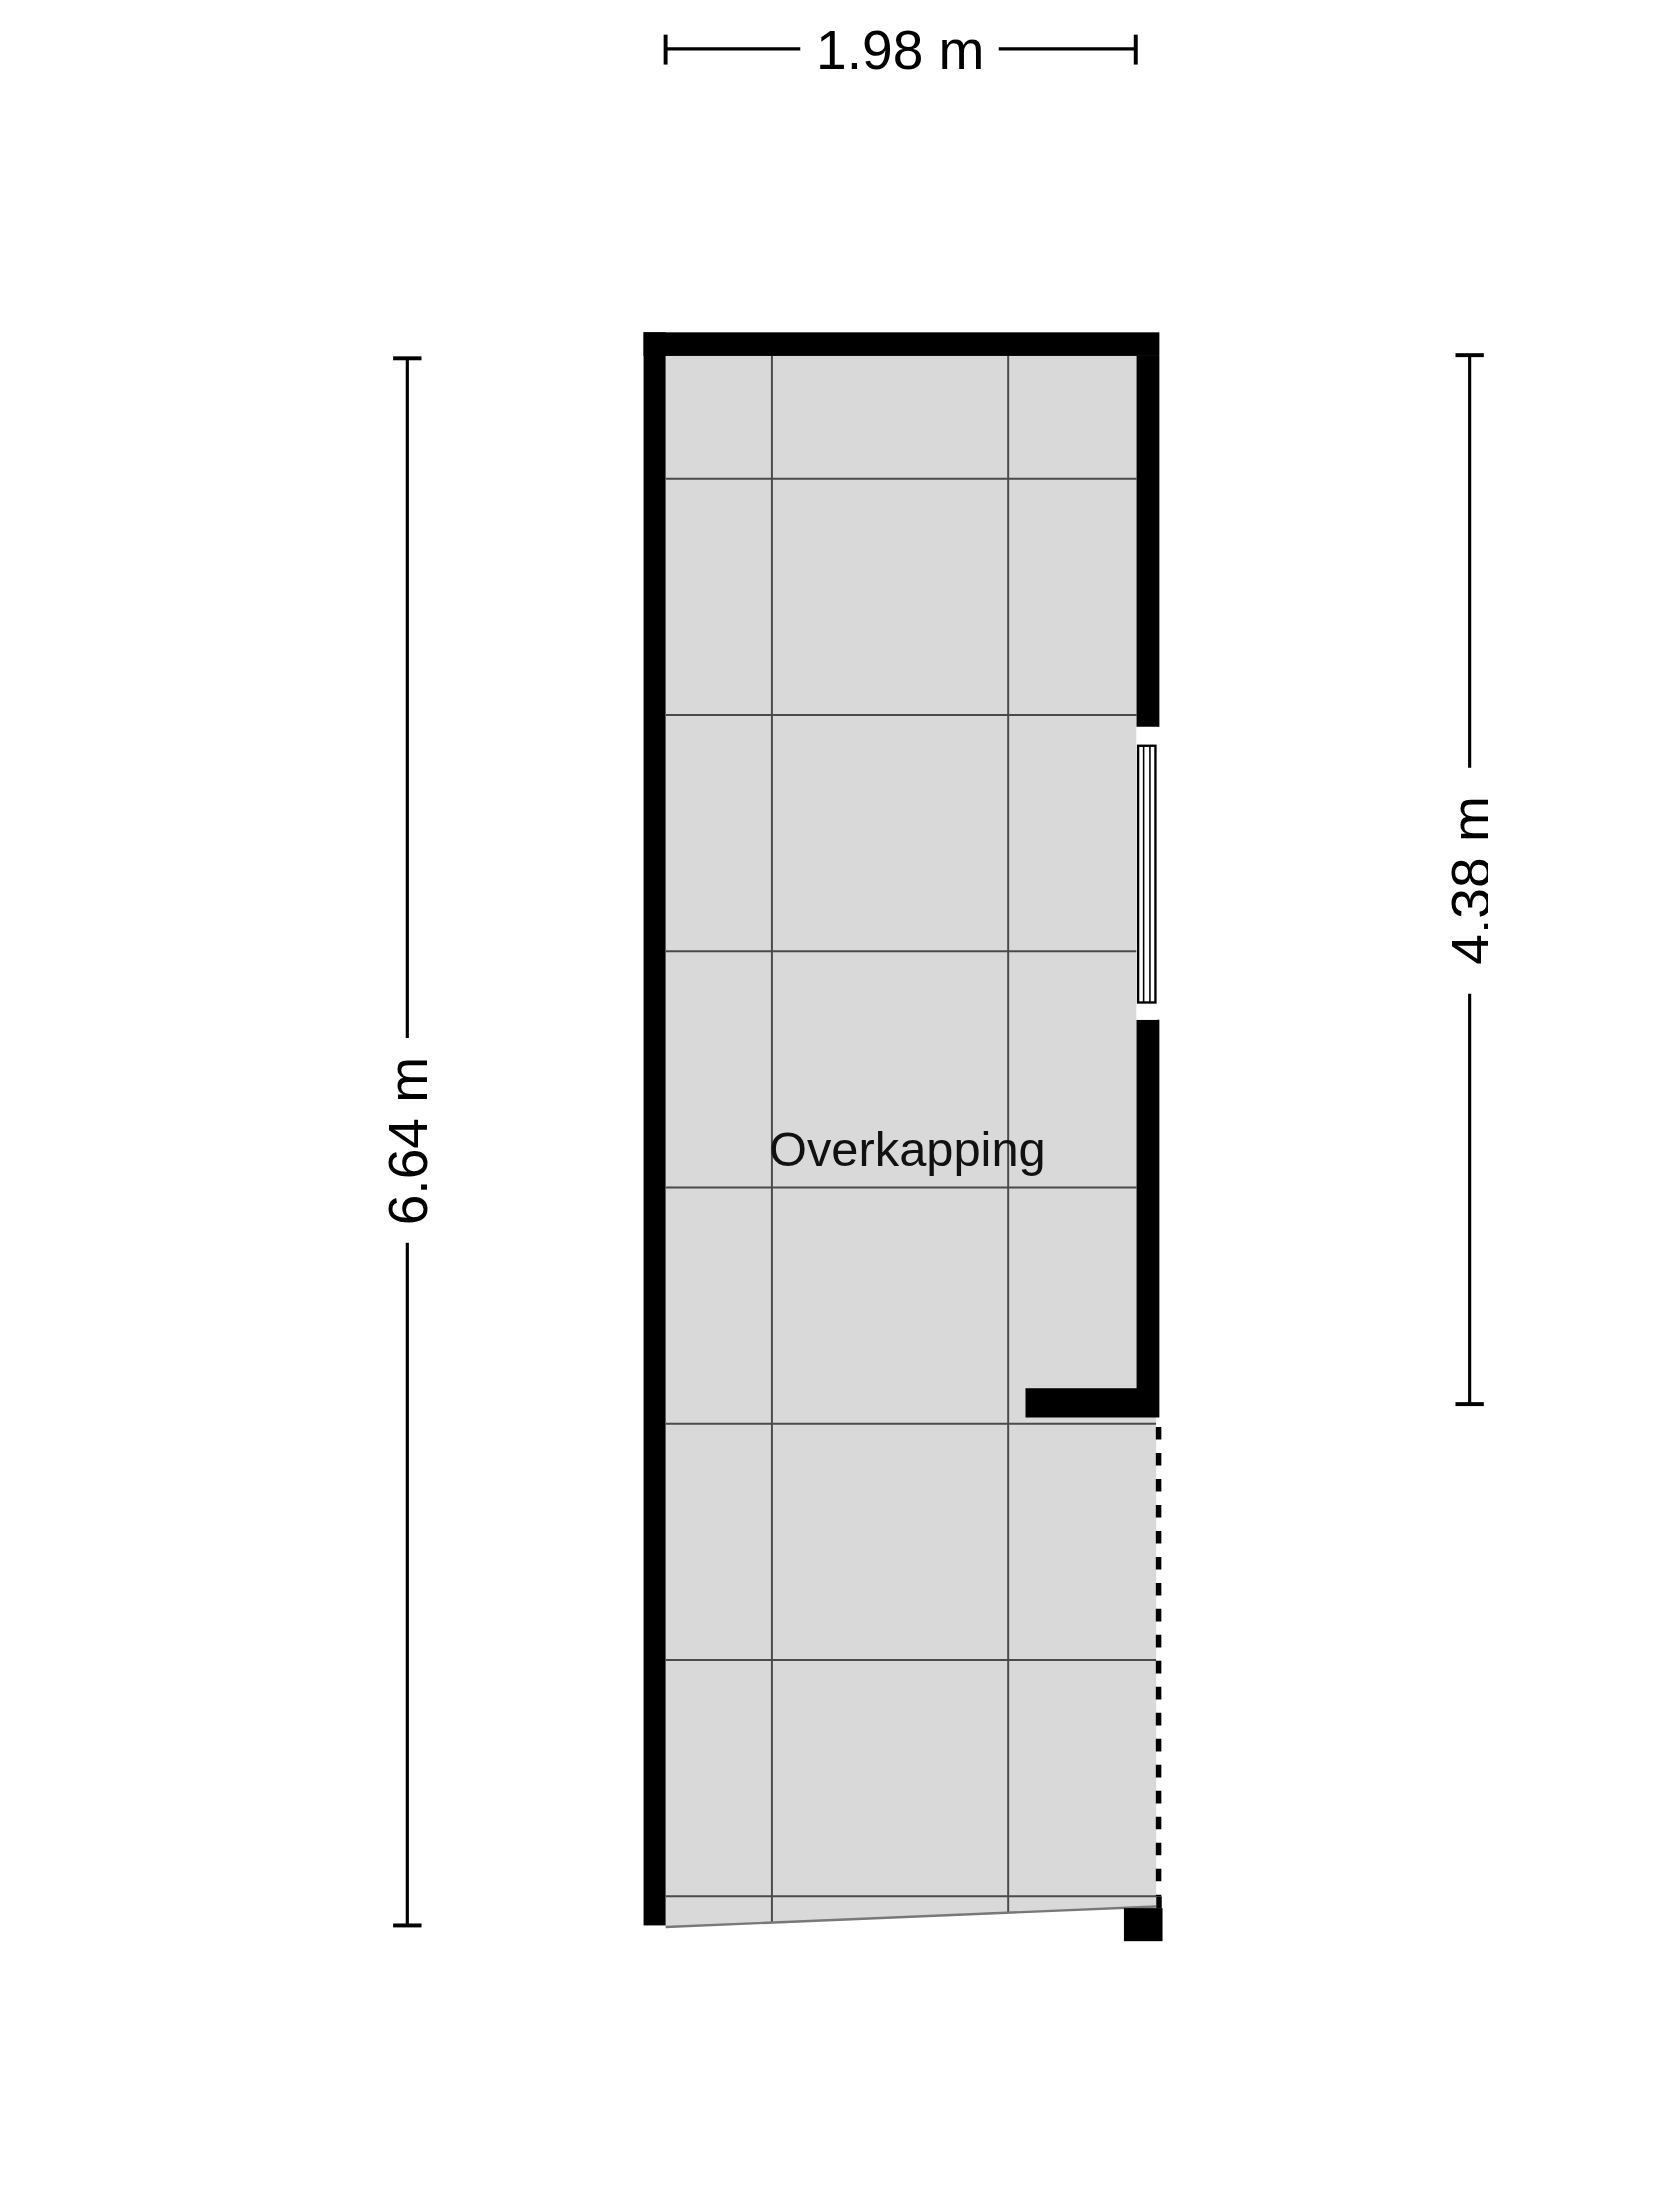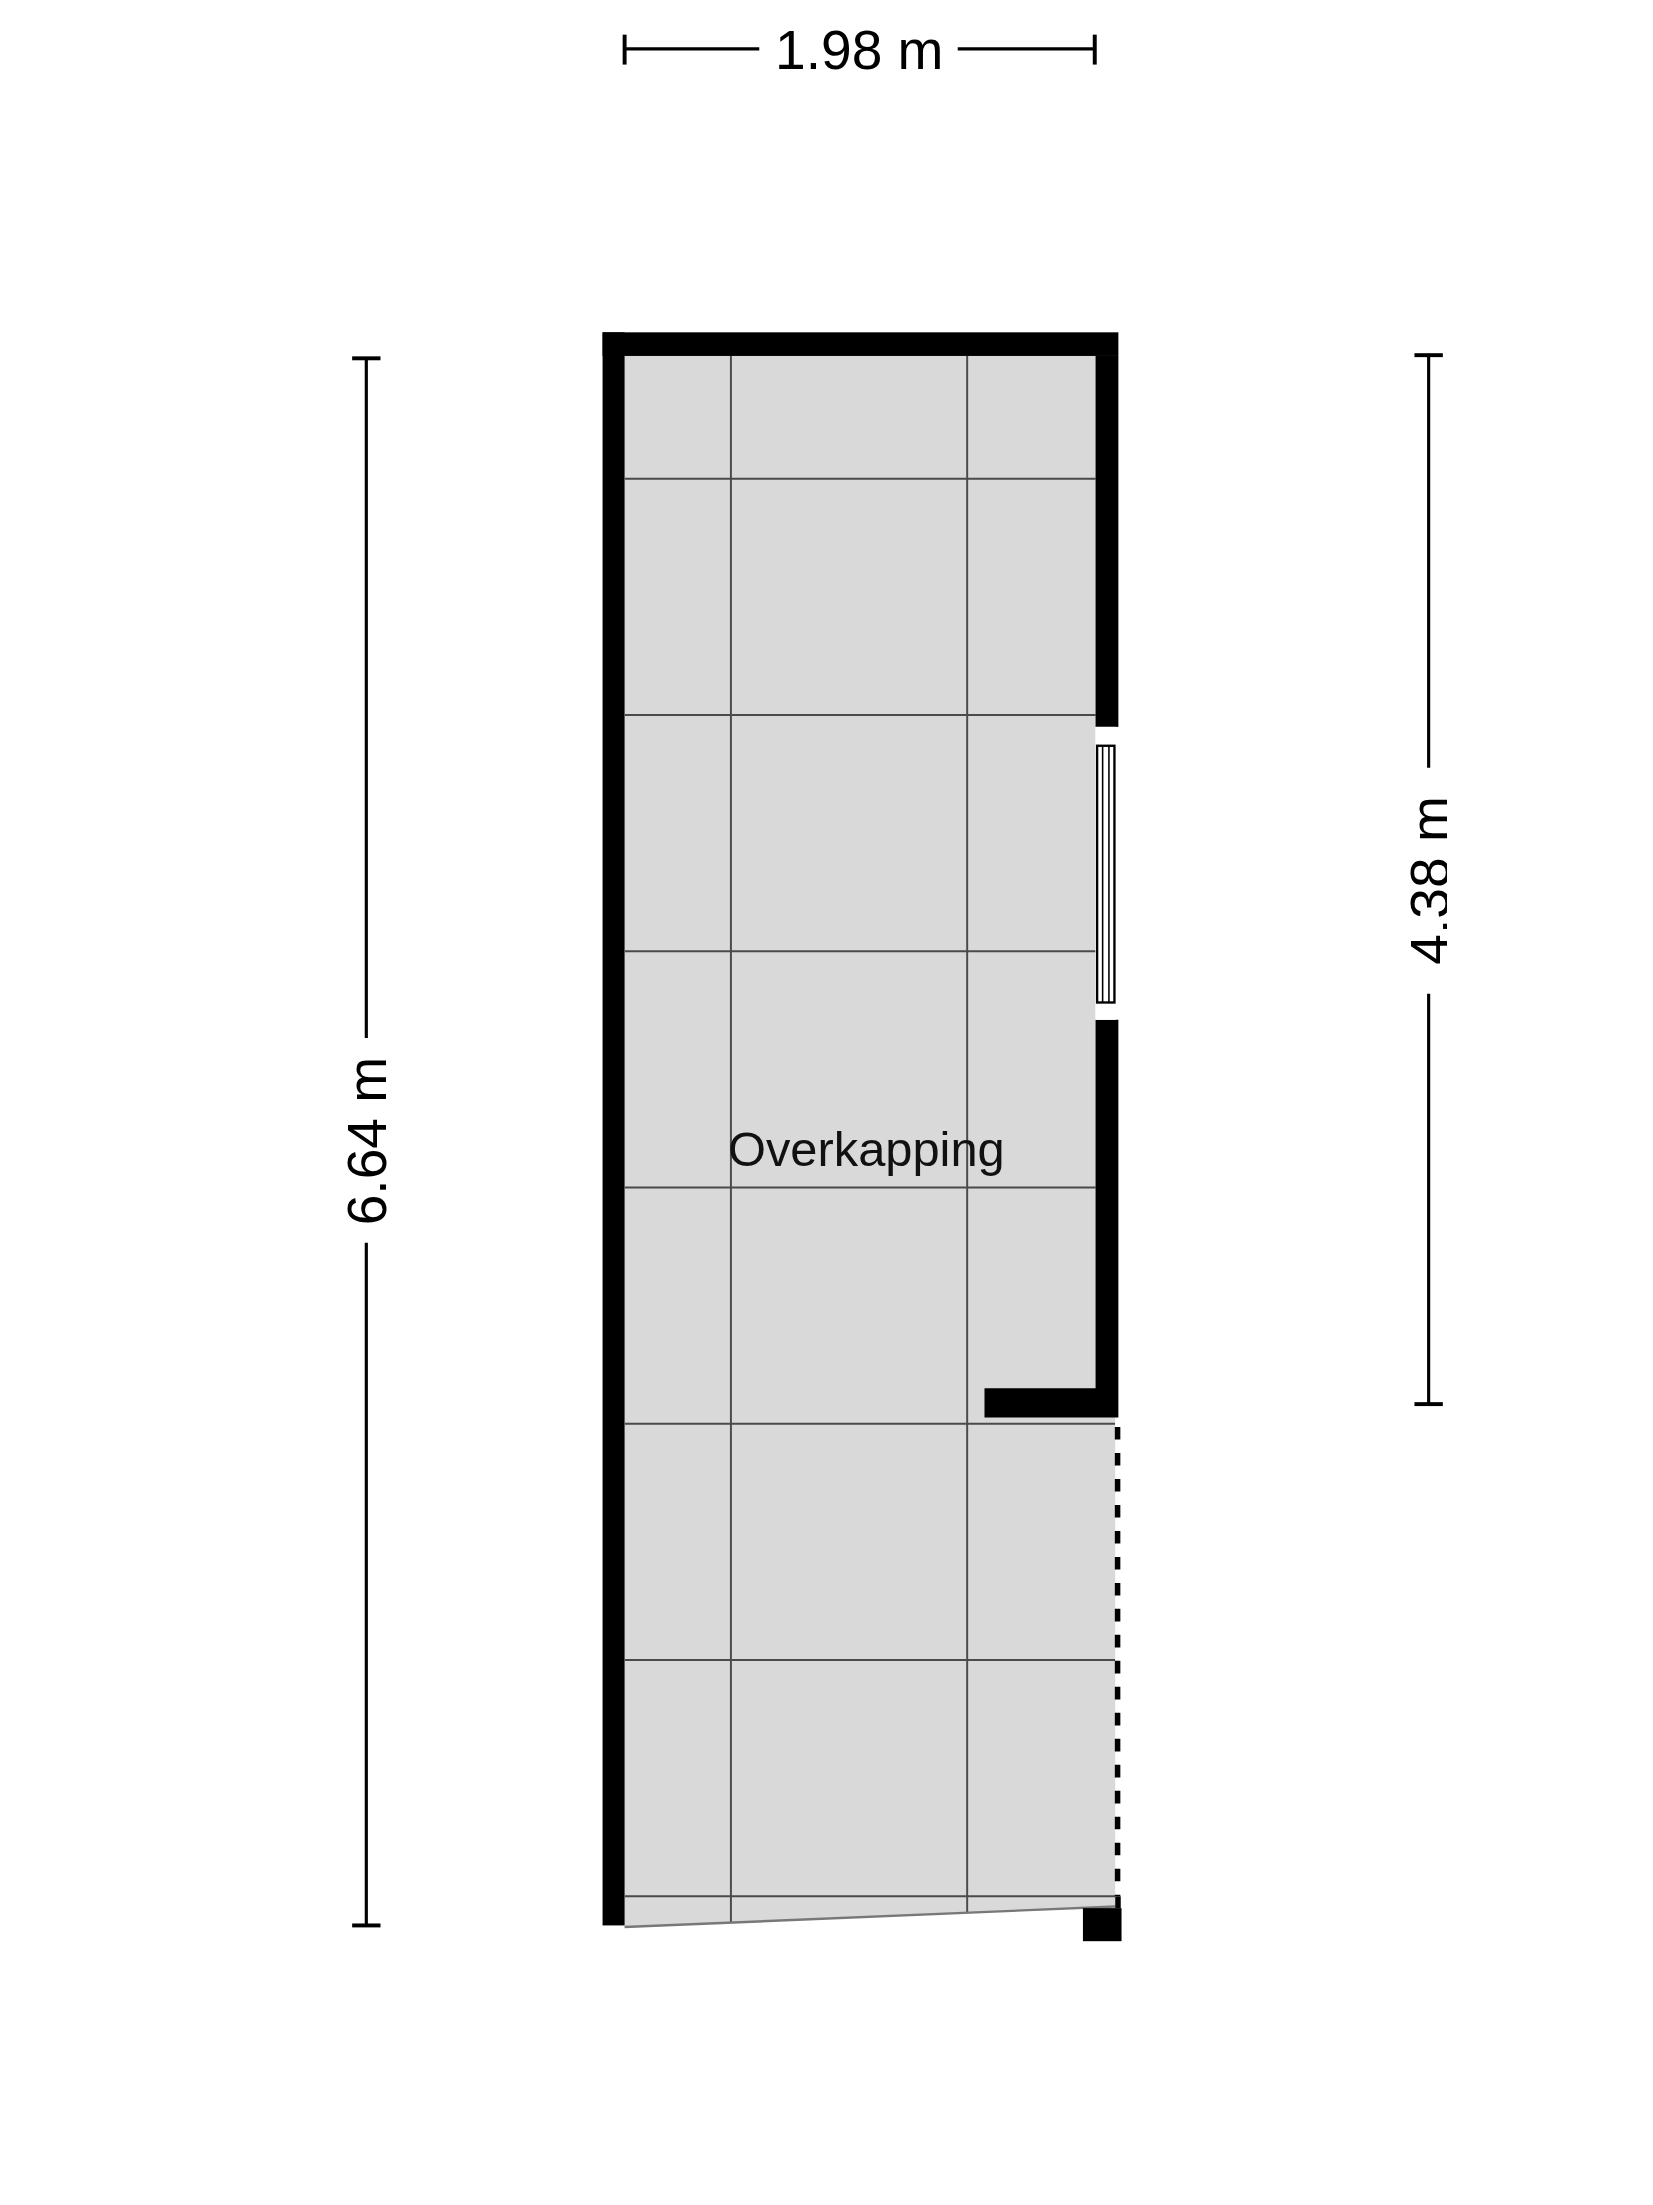--- a/index.html
+++ b/index.html
@@ -8,20 +8,21 @@
     background: #ffffff;
     width: 1654px;
     height: 2205px;
     font-family: "Liberation Sans", sans-serif;
   }
   #stage {
     position: relative;
     width: 1447px;
     height: 2205px;
     overflow: hidden;
+    margin-left: 41px;
   }
   svg { display: block; }
 
   .dim-line    { stroke-width: 4px; fill: none; }
   .dim-tick    { stroke-width: 5px; fill: none; }
   .dim-text    { font-size: 70px; }
   .room-text   { font-size: 62px; }
 
   .grid-line   { stroke-width: 2.5px; }
   .floor-edge  { stroke: #787878; stroke-width: 3px; }

